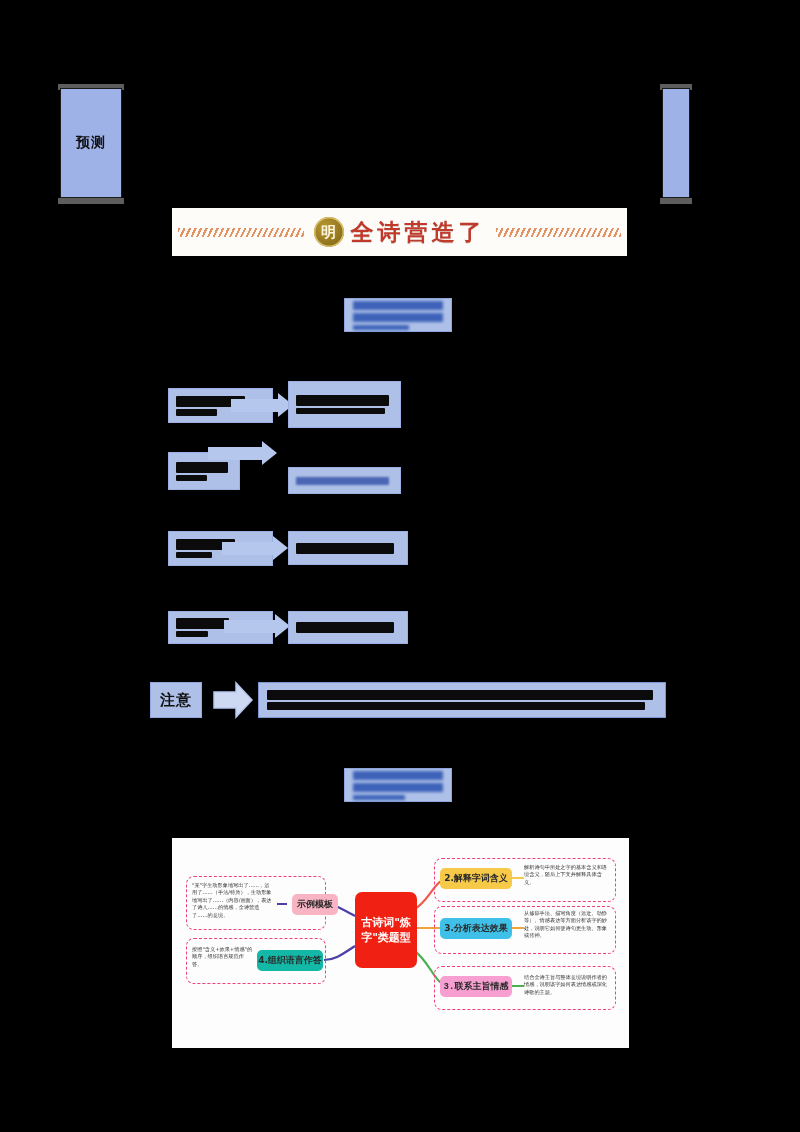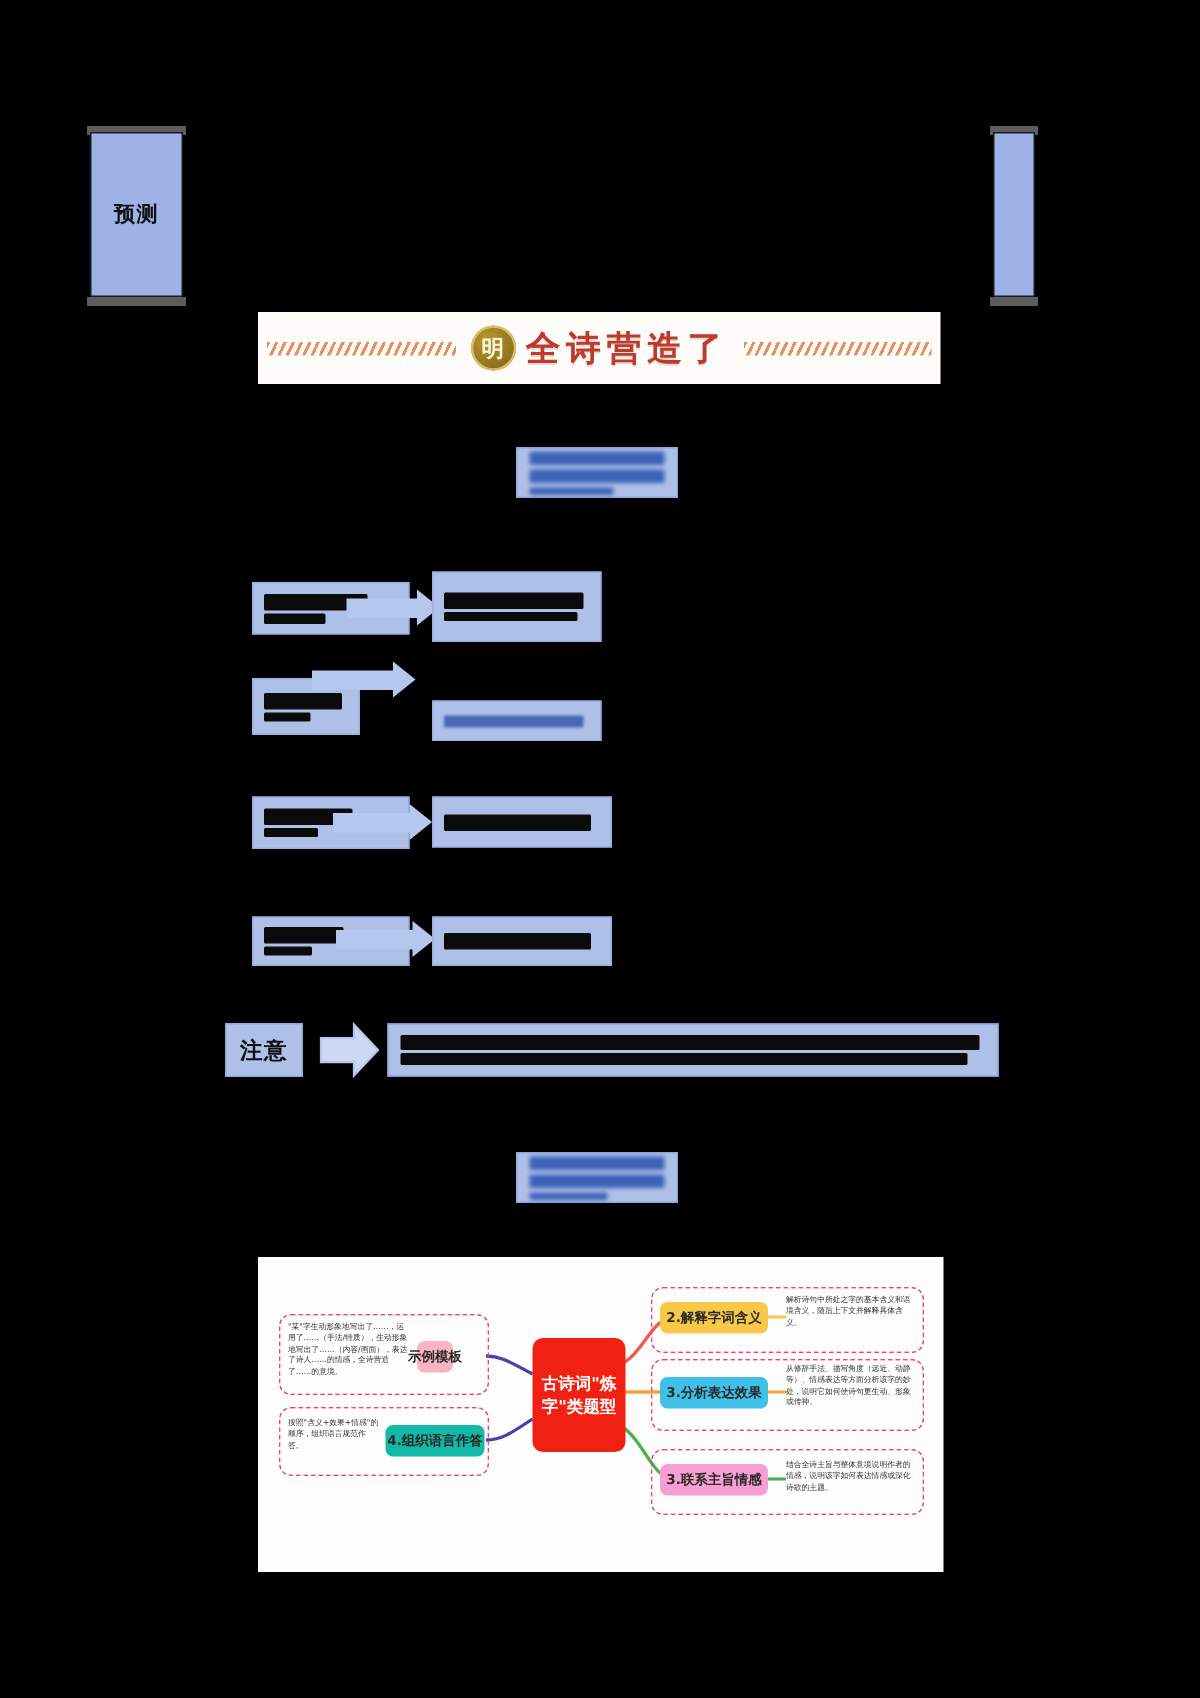--- a/index.html
+++ b/index.html
@@ -278,27 +278,27 @@
   </div>
   <div class="mm-note" style="left:352px;top:26px;width:84px;">解析诗句中所处之字的基本含义和语境含义，随后上下文并解释具体含义。</div>
 
   <div class="mm-dash" style="left:262px;top:68px;width:180px;height:46px;"></div>
   <div class="mm-node" style="left:268px;top:80px;width:72px;background:#3fc0e8;">
     <span>3.分析表达效果</span>
   </div>
   <div class="mm-note" style="left:352px;top:72px;width:84px;">从修辞手法、描写角度（远近、动静等）、情感表达等方面分析该字的妙处，说明它如何使诗句更生动、形象或传神。</div>
 
   <div class="mm-dash" style="left:262px;top:128px;width:180px;height:42px;"></div>
-  <div class="mm-node" style="left:268px;top:138px;width:72px;background:#f79fd0;">
+  <div class="mm-node" style="left:268px;top:138px;width:72px;background:#f79fd0;font-family:Liberation Mono, monospace;">
     <span>3.联系主旨情感</span>
   </div>
   <div class="mm-note" style="left:352px;top:136px;width:84px;">结合全诗主旨与整体意境说明作者的情感，说明该字如何表达情感或深化诗歌的主题。</div>
 
   <div class="mm-dash" style="left:14px;top:38px;width:138px;height:52px;"></div>
-  <div class="mm-node" style="left:106px;top:56px;width:24px;background:#f9b4c4;">
+  <div class="mm-node" style="left:120px;top:56px;width:46px;background:#f9b4c4;">
     <span>示例模板</span>
   </div>
   <div class="mm-note" style="left:20px;top:44px;width:80px;">"某"字生动形象地写出了……，运用了……（手法/特质），生动形象地写出了……（内容/画面），表达了诗人……的情感，全诗营造了……的意境。</div>
 
   <div class="mm-dash" style="left:14px;top:100px;width:138px;height:44px;"></div>
   <div class="mm-node" style="left:85px;top:112px;width:66px;background:#14b8a6;">
     <span>4.组织语言作答</span>
   </div>
   <div class="mm-note" style="left:20px;top:108px;width:62px;">按照"含义+效果+情感"的顺序，组织语言规范作答。</div>
 

